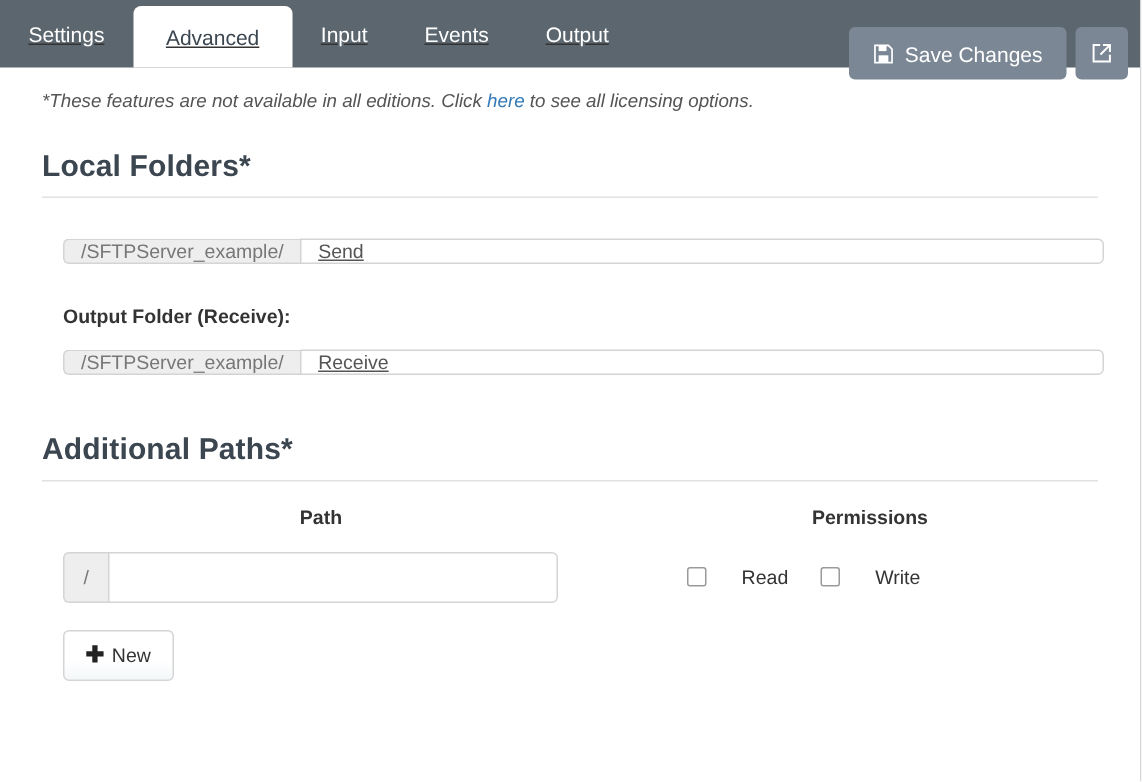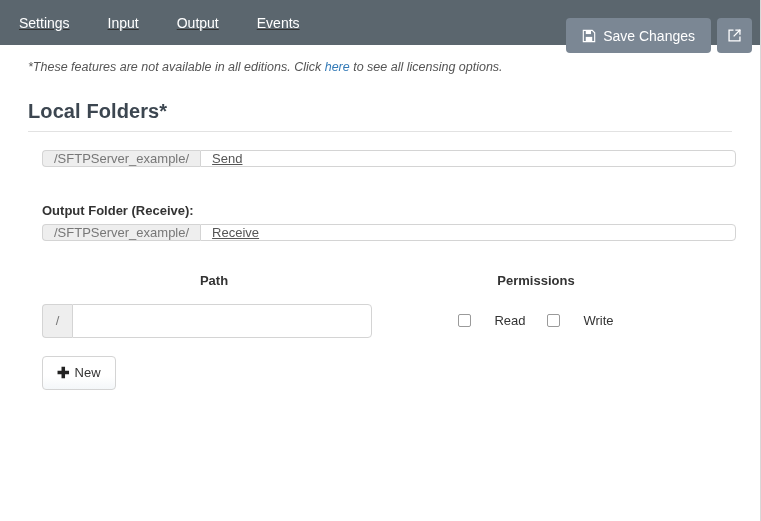--- a/index.html
+++ b/index.html
@@ -134,21 +134,21 @@
     margin-top: 18px;
   }
   .field-label {
     font-size: 13px;
     font-weight: bold;
     color: #333333;
     margin-bottom: 6px;
   }
   .input-group {
     display: flex;
-    align-items: flex-start;
+    align-items: center;
     width: 694px;
     height: 35px;
   }
   .input-addon {
     background: #eeeeee;
     border: 1px solid #d4d4d4;
     border-right: none;
     border-radius: 4px 0 0 4px;
     color: #777777;
     font-size: 13px;
@@ -171,20 +171,21 @@
     outline: none;
     min-width: 0;
     text-decoration: underline;
   }
 
   
   .paths-head {
     display: flex;
     margin-top: 14px;
     margin-left: 14px;
+    gap: 44px;
   }
   .col-path-head {
     width: 344px;
     text-align: center;
     font-size: 13px;
     font-weight: bold;
     color: #333333;
   }
   .col-perm-head {
     width: 300px;
@@ -281,28 +282,31 @@
 </head>
 <body>
 
 <div class="app">
 
   <div class="tabbar">
     <div class="tabs">
       <div class="tab">
         <span>Settings</span>
       </div>
+      <div class="tab active">
+        <span>Advanced</span>
+      </div>
       <div class="tab">
         <span>Input</span>
       </div>
       <div class="tab">
+        <span>Events</span>
+      </div>
+      <div class="tab">
         <span>Output</span>
-      </div>
-      <div class="tab">
-        <span>Events</span>
       </div>
     </div>
 
     <div class="header-actions">
       <button class="btn-save">
         <span>
           <svg class="icon-svg" width="14" height="14" viewBox="0 0 16 16" fill="none" xmlns="http://www.w3.org/2000/svg">
             <path d="M1.5 1.5h10.2L14.5 4.3V14.5H1.5V1.5z" stroke="#ffffff" stroke-width="1.3" fill="none"></path>
             <rect x="4.3" y="1.6" width="6" height="4.2" fill="#ffffff"></rect>
             <rect x="4.3" y="9" width="7.4" height="5.4" fill="#ffffff"></rect>
@@ -340,20 +344,21 @@
 
     <div class="field-block">
       <div class="field-label">Output Folder (Receive):</div>
       <div class="input-group">
         <div class="input-addon">/SFTPServer_example/</div>
         <input class="input-field" type="text" value="Receive" style="">
       </div>
     </div>
 
     
+    <div class="section-title" style="margin-top:30px;">Additional Paths*</div>
 
     <div class="paths-head">
       <div class="col-path-head">Path</div>
       <div class="col-perm-head">Permissions</div>
     </div>
 
     <div class="path-row">
       <div class="path-input-group">
         <div class="path-addon">/</div>
         <input class="path-input" type="text" value="" style="">

